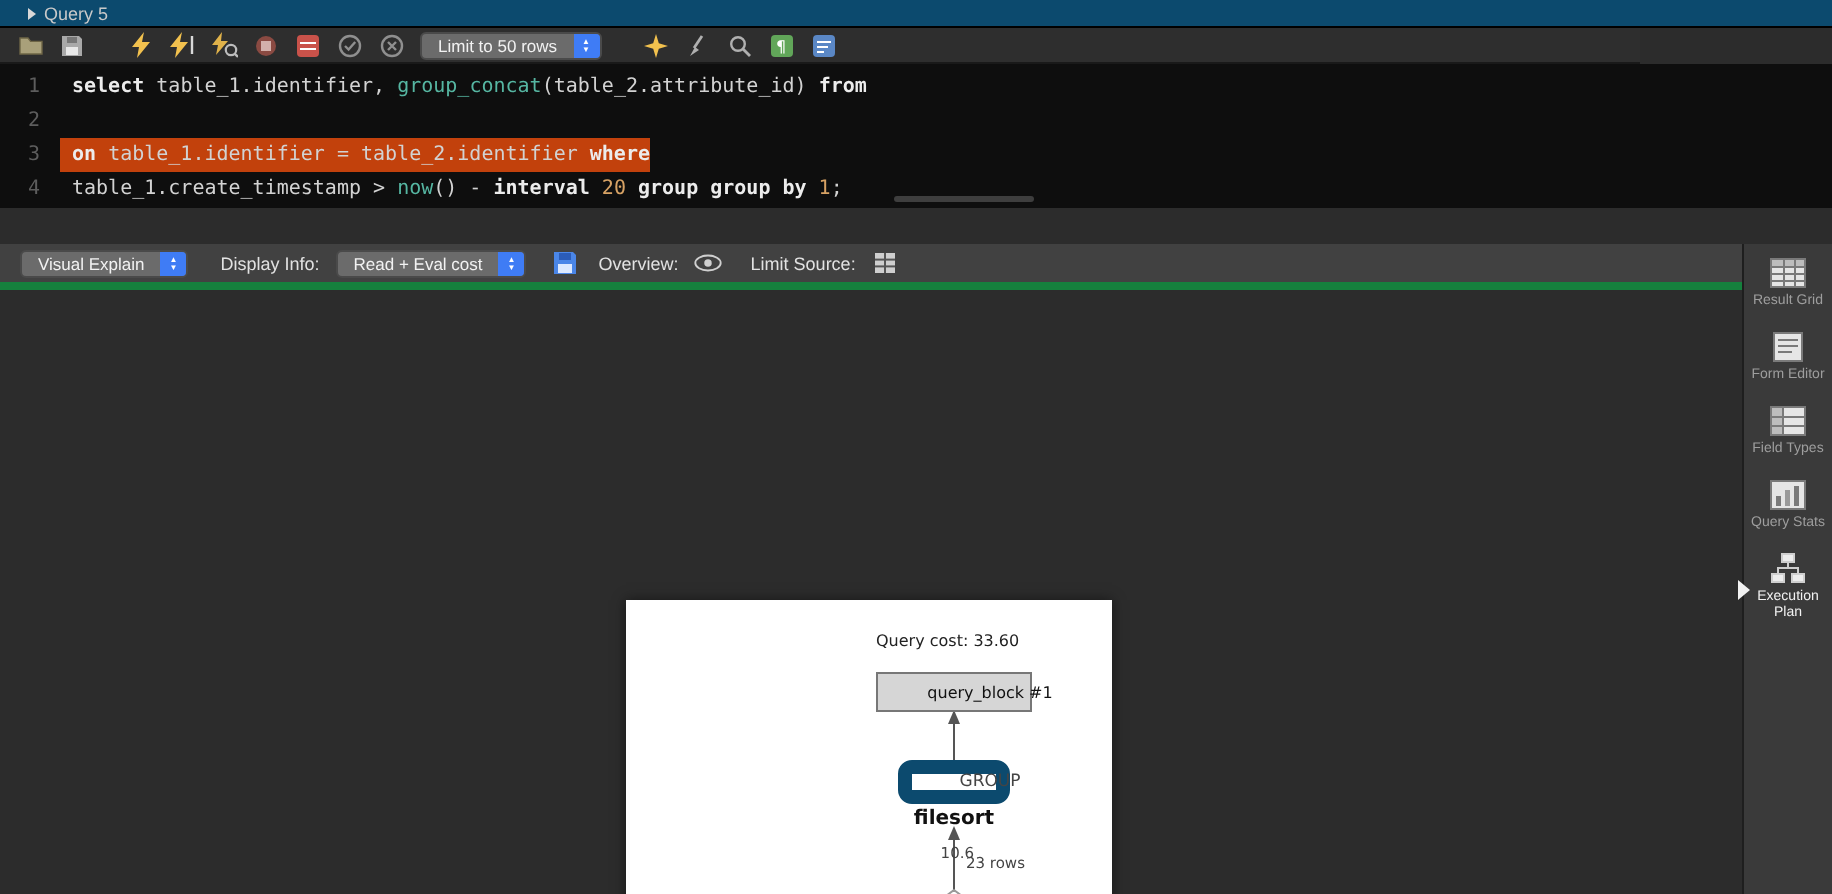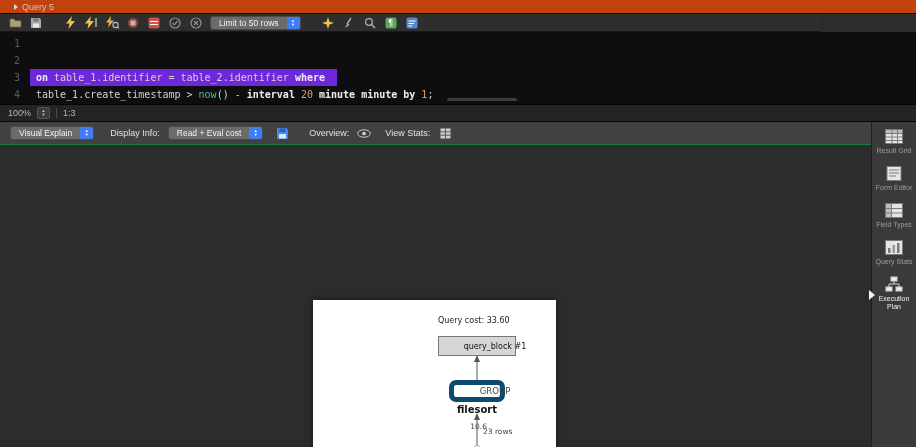--- a/index.html
+++ b/index.html
@@ -1,21 +1,21 @@
 <!DOCTYPE html>
 <html><head>
 <meta charset="utf-8">
 <style>
   html,body{margin:0;padding:0;background:#1a1a1a;}
   *{box-sizing:border-box;}
   #app{position:relative;width:916px;height:447px;overflow:hidden;
        font-family:"Liberation Sans",sans-serif;background:#2c2c2c;}
 
   
-  .tabbar{position:absolute;left:0;top:0;width:916px;height:14px;background:#c2410c;
+  .tabbar{position:absolute;left:0;top:0;width:916px;height:14px;background:#0c4a6e;
           border-bottom:1px solid #000;display:flex;align-items:center;padding-left:6px;}
   .tab{display:flex;align-items:center;gap:4px;color:#c9c9c9;font-size:9px;padding:0 8px;height:14px;}
   .tab-tri{width:0;height:0;border-left:4px solid #d8d8d8;border-top:3px solid transparent;border-bottom:3px solid transparent;}
 
   
   .toolbar{position:absolute;left:0;top:14px;width:820px;height:18px;background:#2e2e2e;
            border-bottom:1px solid #191919;display:flex;align-items:center;gap:7px;padding-left:8px;}
   .tb-icon{display:inline-flex;align-items:center;justify-content:center;width:14px;height:14px;}
   .tb-sep{width:6px;}
 
@@ -25,53 +25,53 @@
   .dd-label{color:#f2f2f2;font-size:8.5px;line-height:12px;padding:0 8px;white-space:nowrap;}
   .dd-cap{width:13px;background:#3f7cf5;display:flex;flex-direction:column;align-items:center;justify-content:center;color:#fff;}
   .dd-cap span{font-size:4px;line-height:4px;display:block;}
 
   
   .editor{position:absolute;left:0;top:32px;width:916px;height:72px;background:#0e0e0e;
           font-family:"DejaVu Sans Mono",monospace;font-size:10px;padding-top:3px;}
   .code-line{height:17px;line-height:17px;white-space:pre;display:flex;}
   .lnum{width:30px;text-align:right;padding-right:10px;color:#5d5d5d;flex:none;}
   .lcode{padding-left:6px;}
-  .lcode.hlbg{background:#6d28d9;padding-right:12px;}
+  .lcode.hlbg{background:#c2410c;padding-right:0;}
   .tok-kw{color:#ececec;font-weight:bold;}
   .tok-pl{color:#d2d2d2;}
   .tok-fn{color:#56b6a2;}
   .tok-num{color:#d7a264;}
   .hnub{position:absolute;left:447px;top:66px;width:70px;height:3px;background:#3e3e3e;border-radius:2px;}
 
   
   .statusbar{position:absolute;left:0;top:104px;width:916px;height:18px;background:#242424;
              border-top:1px solid #050505;border-bottom:1px solid #050505;
              display:flex;align-items:center;gap:6px;padding-left:8px;color:#b5b5b5;font-size:9px;}
   .stepper{display:flex;flex-direction:column;align-items:center;justify-content:center;
            width:13px;height:12px;background:#3a3a3a;border:1px solid #555;border-radius:2px;color:#cfcfcf;}
   .stepper span{font-size:4px;line-height:4px;}
   .sb-div{width:1px;height:10px;background:#4a4a4a;}
 
   
   .explainbar{position:absolute;left:0;top:122px;width:871px;height:23px;background:#414141;
-              border-bottom:1px solid #15803d;display:flex;align-items:center;gap:8px;padding-left:10px;
+              border-bottom:4px solid #15803d;display:flex;align-items:center;gap:8px;padding-left:10px;
               color:#e2e2e2;font-size:9px;}
   .xb-label{white-space:nowrap;}
 
   
   .canvas{position:absolute;left:0;top:145px;width:804px;height:302px;background:#2c2c2c;}
   .panel{position:absolute;left:313px;top:155px;width:243px;height:286px;background:#ffffff;
          box-shadow:0 0 6px rgba(0,0,0,.5);font-family:"DejaVu Sans",sans-serif;}
   .panel svg.wires{position:absolute;left:0;top:0;}
   .d-label{position:absolute;color:#444;font-size:7.5px;white-space:nowrap;}
   .d-node{position:absolute;display:flex;align-items:center;justify-content:center;white-space:nowrap;padding-left:36px;}
   .query-cost{left:125px;top:16px;color:#222;font-size:8px;}
   .query-block{left:125px;top:36px;width:78px;height:20px;background:#d6d6d6;border:1px solid #777;
                color:#111;font-size:8px;}
-  .group-node{left:136px;top:80px;width:56px;height:22px;background:#fff;border:5px solid #0c4a6e;
+  .group-node{left:136px;top:80px;width:56px;height:22px;background:#fff;border:7px solid #0c4a6e;
               border-radius:7px;color:#444;font-size:8.5px;}
   .filesort{left:124px;top:104px;width:80px;text-align:center;font-weight:bold;font-size:10px;color:#111;}
   .cost-mid{left:134px;top:122px;width:40px;text-align:right;}
   .rows-mid{left:170px;top:127px;}
 
   
   .sidebar{position:absolute;right:0;top:122px;width:45px;height:325px;background:#3a3a3a;
            border-left:1px solid #1e1e1e;display:flex;flex-direction:column;align-items:center;
            padding-top:6px;gap:10px;overflow:visible;}
   .side-item{position:relative;width:45px;display:flex;flex-direction:column;align-items:center;gap:2px;cursor:default;}
@@ -185,37 +185,28 @@
           <rect x="0.5" y="0.5" width="11" height="11" rx="2" fill="#5a87c5"></rect>
           <line x1="2.5" y1="4" x2="9.5" y2="4" stroke="#fff"></line>
           <line x1="2.5" y1="6.5" x2="8" y2="6.5" stroke="#fff"></line>
           <line x1="2.5" y1="9" x2="6" y2="9" stroke="#fff"></line>
         </svg>
     </span>
   </div>
 
   <div class="editor">
     <div>
-        <div class="code-line"><span class="lnum">1</span></div>
+        <div class="code-line"><span class="lnum">1</span><span class="lcode"><span class="tok-kw">select </span><span class="tok-pl">table_1.identifier, </span><span class="tok-fn">group_concat</span><span class="tok-pl">(table_2.attribute_id) </span><span class="tok-kw">from</span></span></div>
         <div class="code-line"><span class="lnum">2</span></div>
         <div class="code-line"><span class="lnum">3</span><span class="lcode hlbg"><span class="tok-kw">on </span><span class="tok-pl">table_1.identifier = table_2.identifier </span><span class="tok-kw">where</span></span></div>
-        <div class="code-line"><span class="lnum">4</span><span class="lcode"><span class="tok-pl">table_1.create_timestamp &gt; </span><span class="tok-fn">now</span><span class="tok-pl">() - </span><span class="tok-kw">interval </span><span class="tok-num">20</span><span class="tok-kw"> minute minute by </span><span class="tok-num">1</span><span class="tok-pl">;</span></span></div>
+        <div class="code-line"><span class="lnum">4</span><span class="lcode"><span class="tok-pl">table_1.create_timestamp &gt; </span><span class="tok-fn">now</span><span class="tok-pl">() - </span><span class="tok-kw">interval </span><span class="tok-num">20</span><span class="tok-kw"> group group by </span><span class="tok-num">1</span><span class="tok-pl">;</span></span></div>
       </div>
     <div class="hnub"></div>
   </div>
 
-  <div class="statusbar">
-    <span>100%</span>
-    <span class="stepper">
-        <span>▲</span>
-        <span>▼</span>
-      </span>
-    <span class="sb-div"></span>
-    <span>1:3</span>
-  </div>
 
   <div class="explainbar">
     <div class="dropdown">
       <span class="dd-label">Visual Explain</span>
       <span class="dd-cap">
           <span>▲</span>
           <span>▼</span>
         </span>
     </div>
     <span class="xb-label" style="margin-left:8px">Display Info:</span>
@@ -226,28 +217,28 @@
           <span>▼</span>
         </span>
     </div>
     <span class="tb-icon" style="margin-left:4px">
       <svg width="13" height="13" viewBox="0 0 13 13">
           <path d="M1 1h9.5L12 2.5V12H1z" fill="#4a86e8"></path>
           <rect x="3" y="7" width="7" height="4.5" fill="#dce9ff"></rect>
           <rect x="3.5" y="1.5" width="6" height="3.5" fill="#2b5cb8"></rect>
         </svg>
     </span>
-    <span class="xb-label" style="margin-left:12px">Overview:</span>
+    <span class="xb-label" style="margin-left:2px">Overview:</span>
     <span class="tb-icon">
       <svg width="15" height="9" viewBox="0 0 15 9">
           <ellipse cx="7.5" cy="4.5" rx="6.8" ry="4" fill="none" stroke="#d0d0d0" stroke-width="1"></ellipse>
           <circle cx="7.5" cy="4.5" r="2" fill="#d0d0d0"></circle>
         </svg>
     </span>
-    <span class="xb-label" style="margin-left:6px">View Stats:</span>
+    <span class="xb-label" style="margin-left:6px">Limit Source:</span>
     <span class="tb-icon">
       <svg width="11" height="11" viewBox="0 0 11 11">
           <rect x="0.5" y="0.5" width="10" height="10" fill="#cfcfcf"></rect>
           <line x1="0.5" y1="3.8" x2="10.5" y2="3.8" stroke="#555"></line>
           <line x1="0.5" y1="7.2" x2="10.5" y2="7.2" stroke="#555"></line>
           <line x1="5.5" y1="0.5" x2="5.5" y2="10.5" stroke="#555"></line>
         </svg>
     </span>
   </div>
 

